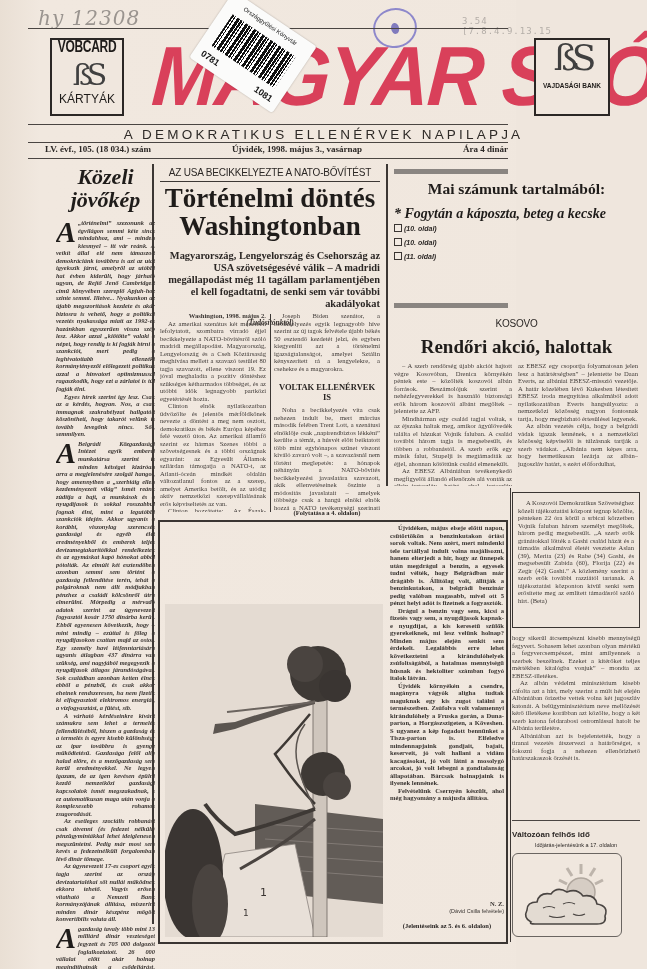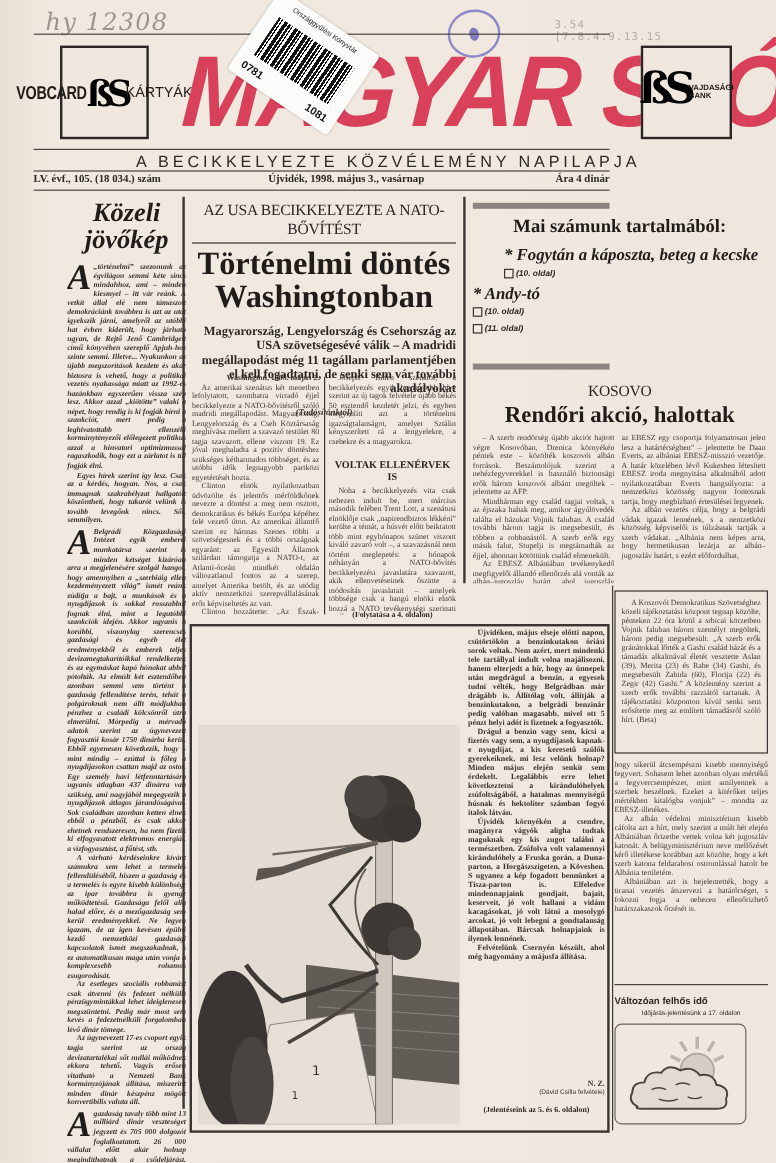--- a/index.html
+++ b/index.html
@@ -8,46 +8,46 @@
     background: #efe6dd;
     font-family: "Liberation Serif", serif;
     color: #2a2624;
     position: relative;
   }
   .page { position: absolute; left: 0; top: 0; width: 516px; height: 969px; background: linear-gradient(90deg,#e9dfd4 0,#f1e8df 40px,#f0e7de 620px,#e6dcd2 647px); }
   .abs { position: absolute; }
   .handwrite { font-family: "DejaVu Serif", serif; color: #9a948f; font-size: 20px; font-style: italic; letter-spacing: 1px; }
   .archive-num { font-family: "DejaVu Sans Mono", monospace; color: #b4aea8; font-size: 9px; letter-spacing: 1px; }
   .rule { position: absolute; background: #4a4542; }
-  .ad-box { position: absolute; border: 2px solid #2b2725; background: #f0e7de; display: flex; flex-direction: row; align-items: center; justify-content: center; }
+  .ad-box { position: absolute; border: 2px solid #2b2725; background: #f0e7de; display: flex; flex-direction: column; align-items: center; }
   .ad-title { font-family: "Liberation Sans", sans-serif; font-weight: 900; font-size: 12px; letter-spacing: -0.3px; color: #1e1b19; transform: scaleY(1.3); }
   .ad-sub { font-family: "Liberation Sans", sans-serif; font-size: 12px; color: #1e1b19; }
   .ad-bank { font-family: "Liberation Sans", sans-serif; font-weight: 700; font-size: 6.5px; color: #1e1b19; }
-  .logo-glyph { font-family: "DejaVu Serif", serif; font-size: 30px; font-weight: bold; color: #000000; letter-spacing: -6px; line-height: 1; }
+  .logo-glyph { font-family: "DejaVu Serif", serif; font-size: 30px; font-weight: normal; color: #404040; letter-spacing: -6px; line-height: 1; }
   .masthead { position: absolute; left: 155px; top: 34px; width: 345px; height: 88px; font-family: "Liberation Sans", sans-serif; font-weight: 900; font-style: italic; font-size: 84px; color: #d9405a; letter-spacing: -2px; transform: scaleX(0.93) skewX(-4deg); transform-origin: left top; line-height: 1; white-space: nowrap; }
   .tagline { position: absolute; left: 0; width: 647px; top: 127px; text-align: center; font-family: "Liberation Sans", sans-serif; font-size: 13.5px; letter-spacing: 3.2px; color: #2e2a27; }
-  .infobar { position: absolute; left: 28px; right: 8px; top: 144px; height: 14px; font-size: 9px; font-weight: bold; color: #2b2725; display: flex; justify-content: space-between; }
+  .infobar { position: absolute; left: 45px; right: 8px; top: 144px; height: 14px; font-size: 9px; font-weight: bold; color: #2b2725; display: flex; justify-content: space-between; }
   .barcode { position: absolute; left: 203px; top: 12px; width: 100px; height: 80px; background: #fbfbfa; transform: rotate(34deg); border-radius: 3px; box-shadow: 0 0 2px rgba(0,0,0,0.25); overflow: hidden; }
   .barcode .bars { position: absolute; left: 12px; top: 20px; width: 76px; height: 38px; background: repeating-linear-gradient(90deg,#111 0 2px,#fff 2px 3px,#111 3px 4px,#fff 4px 6px,#111 6px 9px,#fff 9px 10px); }
   .barcode .lbl { position: absolute; top: 6px; left: 0; width: 100%; text-align: center; font-family: "Liberation Sans", sans-serif; font-size: 6px; color: #222; }
   .barcode .num { position: absolute; bottom: 6px; font-family: "Liberation Sans", sans-serif; font-size: 9px; font-weight: bold; color: #111; }
   .stamp { position: absolute; left: 373px; top: 8px; width: 44px; height: 40px; border: 2px solid #7d78c8; border-radius: 50%; color: #6b66b8; font-size: 5px; display: flex; align-items: center; justify-content: center; transform: rotate(-12deg); opacity: 0.85; }
   .stamp .dot { width: 8px; height: 11px; background: #6d68b8; border-radius: 50%; }
 
   
   .col-left { position: absolute; left: 56px; top: 165px; width: 99px; }
   .vline { position: absolute; width: 1.5px; background: #3c3734; }
   .editorial-title { font-family: "Liberation Serif", serif; font-weight: bold; font-style: italic; font-size: 22px; text-align: center; line-height: 23px; color: #1f1c1a; }
   .body-it { font-family: "Liberation Serif", serif; font-style: italic; font-weight: bold; font-size: 6.4px; line-height: 7.55px; text-align: justify; color: #3b3633; }
   .body { font-family: "Liberation Serif", serif; font-size: 6.6px; line-height: 7.5px; text-align: justify; color: #403b38; }
   .body-b { font-family: "Liberation Serif", serif; font-weight: bold; font-size: 6.6px; line-height: 7.5px; text-align: justify; color: #3a3532; }
   .dropcap { float: left; font-size: 30px; line-height: 24px; font-weight: bold; font-style: italic; margin-right: 2px; margin-top: 1px; color: #1f1c1a; }
   .indent { text-indent: 8px; }
 
-  .kicker { font-family: Liberation Serif, serif; font-size: 13px; color: #2b2725; text-align: center; letter-spacing: -0.2px; }
+  .kicker { font-family: Liberation Sans, sans-serif; font-size: 10px; color: #2b2725; text-align: center; letter-spacing: -0.2px; }
   .headline { font-family: "Liberation Serif", serif; font-weight: bold; font-size: 27px; line-height: 28px; text-align: center; color: #1f1c1a; }
   .deck { font-family: Liberation Serif, serif; font-weight: bold; font-size: 10.4px; line-height: 12px; text-align: right; color: #2b2725; }
   .credit { font-style: italic; font-weight: bold; font-size: 7.5px; text-align: center; color: #3a3532; }
   .subhead { font-weight: bold; font-size: 8.5px; text-align: center; color: #2a2624; }
   .cont { font-weight: bold; font-size: 6.5px; text-align: center; color: #2b2725; }
 
   .toc-title { font-family: "Liberation Serif", serif; font-weight: bold; font-size: 15.5px; text-align: center; color: #1f1c1a; }
   .toc-item { font-family: "Liberation Serif", serif; font-weight: bold; font-style: italic; font-size: 14px; color: #1f1c1a; line-height: 16px; }
   .toc-page { font-family: "Liberation Sans", sans-serif; font-style: italic; font-weight: bold; font-size: 7px; color: #2b2725; display: flex; align-items: center; gap: 2px; margin-top: 2px; }
   .chk { width: 8px; height: 8px; border: 1px solid #3a3532; display: inline-block; background: #f3ebe3; }
@@ -87,21 +87,21 @@
     <div class="num" style="left:8px;">0781</div>
     <div class="num" style="right:8px;">1081</div>
   </div>
 
   <div class="ad-box" style="left:534px;top:38px;width:76px;height:78px;">
     <div class="logo-glyph" style="font-size:36px;margin-bottom:6px;">ßS</div>
     <div class="ad-bank">VAJDASÁGI BANK</div>
   </div>
 
   <div class="rule" style="left:28px;right:8px;top:124px;height:1px;"></div>
-  <div class="tagline">A BECIKKELYEZTE KÖZVÉLEMÉNY NAPILAPJA</div>
+  <div class="tagline">A DEMOKRATIKUS ELLENÉRVEK NAPILAPJA</div>
   <div class="rule" style="left:28px;right:8px;top:142px;height:1px;"></div>
 
   <div class="infobar">
     <span>LV. évf., 105. (18 034.) szám</span>
     <span style="margin-left:-20px;">Újvidék, 1998. május 3., vasárnap</span>
     <span>Ára 4 dinár</span>
   </div>
   <div class="rule" style="left:28px;right:8px;top:158px;height:1px;"></div>
 
   <div class="col-left">
@@ -144,29 +144,28 @@
     <p class="body indent">Noha a becikkelyezés vita csak nehezen indult be, mert március második felében Trent Lott, a szenátusi elnöklője csak „napirendbiztos lékkéní” kerülte a témát, a húsvét előtt beiktatott több mint egyhónapos szünet viszont kiváló zavaró volt –, a szavazásnál nem történt meglepetés: a hónapok néhányán a NATO-bővítés becikkelyezési javaslatára szavazott, akik ellenvetéseinek őszinte a módosítás javaslatait – amelyek többsége csak a hangú elnöki elnök hozzá a NATO tevékenységi szerinati tevékenységére.</p>
 
   </div>
   <div class="abs cont" style="left:274px;top:509px;width:106px;">(Folytatása a 4. oldalon)</div>
 
   <div class="vline" style="left:386px;top:164px;height:322px;"></div>
 
   <div class="grayrule" style="left:394px;right:8px;top:169px;"></div>
   <div class="abs" style="left:394px;top:180px;width:245px;">
     <div class="toc-title">Mai számunk tartalmából:</div>
-    <div style="margin-top:8px;margin-left:26px;">
+    <div style="margin-top:8px;">
       <div class="toc-item">* Fogytán a káposzta, beteg a kecske</div>
       <div class="toc-page">
           <span class="chk"></span>
           <span>(10. oldal)</span>
         </div>
     </div>
     <div style="margin-top:6px;">
-      <div class="toc-item">* Andy-tó</div>
       <div class="toc-page">
           <span class="chk"></span>
           <span>(10. oldal)</span>
         </div>
     </div>
     <div style="margin-top:6px;">
       <div class="toc-page">
           <span class="chk"></span>
           <span>(11. oldal)</span>
         </div>

